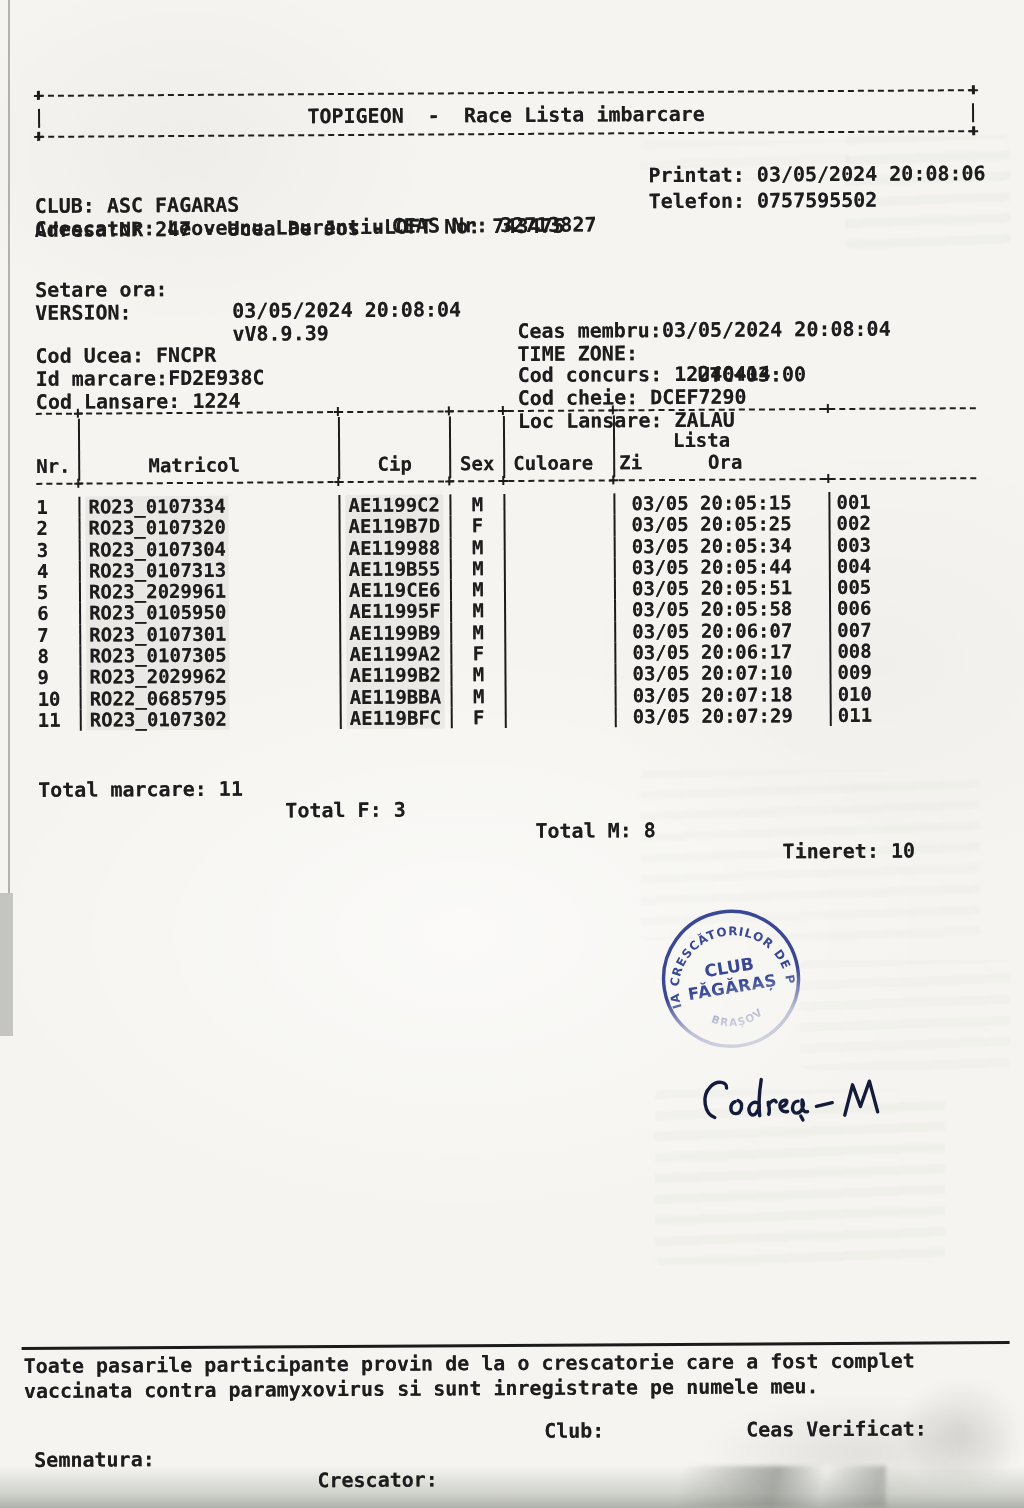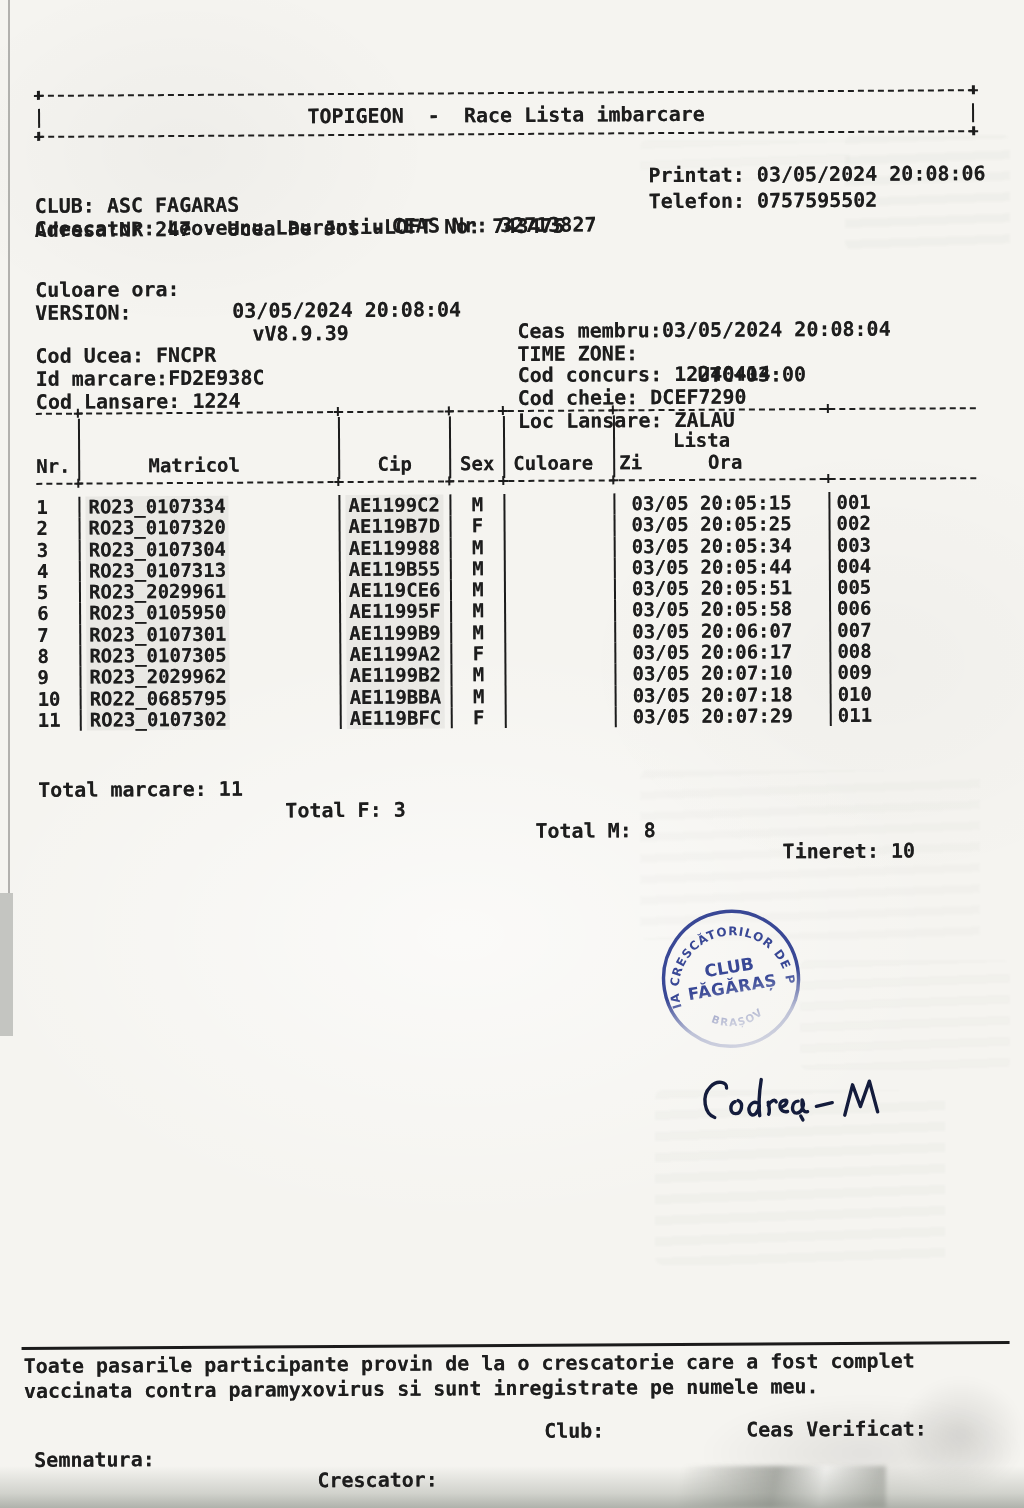--- a/index.html
+++ b/index.html
@@ -99,27 +99,27 @@
       <span class="abs" style="left:395px;"><span>CEAS Nr:</span> <span>32713827</span></span>
       <span class="abs" style="left:652px;top:-5px;"><span>Printat:</span> <span>03/05/2024 20:08:06</span></span>
     </div>
     <div class="abs mono" style="left:0;top:193px;width:1024px;">
       <span class="abs" style="left:38px;"><span>Crescator:</span> <span>Leoveanu Laurentiu</span><span>LOFT No:</span> <span>743475</span></span>
       <span class="abs" style="left:652px;top:-2px;"><span>Telefon:</span> <span>0757595502</span></span>
     </div>
     <div class="abs mono" style="left:38px;top:216px;"><span>Adresa:</span><span>NR 247 - Ucea De Jos -</span></div>
 
     <div class="abs mono" style="left:0;top:254px;width:1024px;">
-      <span class="abs" style="left:38px;">Culoare ora:</span>
+      <span class="abs" style="left:38px;">Setare ora:</span>
       <span class="abs" style="left:235px;">03/05/2024 20:08:04</span>
       <span class="abs" style="left:520px;"><span>Ceas membru:</span><span>03/05/2024 20:08:04</span></span>
     </div>
     <div class="abs mono" style="left:0;top:277px;width:1024px;">
       <span class="abs" style="left:38px;">VERSION:</span>
-      <span class="abs" style="left:235px;margin-left:20px;">vV8.9.39</span>
+      <span class="abs" style="left:235px;">vV8.9.39</span>
       <span class="abs" style="left:520px;">TIME ZONE:</span>
       <span class="abs" style="left:700px;">UTC+03:00</span>
     </div>
 
     <div class="abs mono" style="left:0;top:320px;width:1024px;">
       <span class="abs" style="left:38px;"><span>Cod Ucea:</span> <span>FNCPR</span></span>
       <span class="abs" style="left:520px;"><span>Cod concurs:</span> <span>12240414</span></span>
     </div>
     <div class="abs mono" style="left:0;top:343px;width:1024px;">
       <span class="abs" style="left:38px;"><span>Id marcare:</span><span>FD2E938C</span></span>

